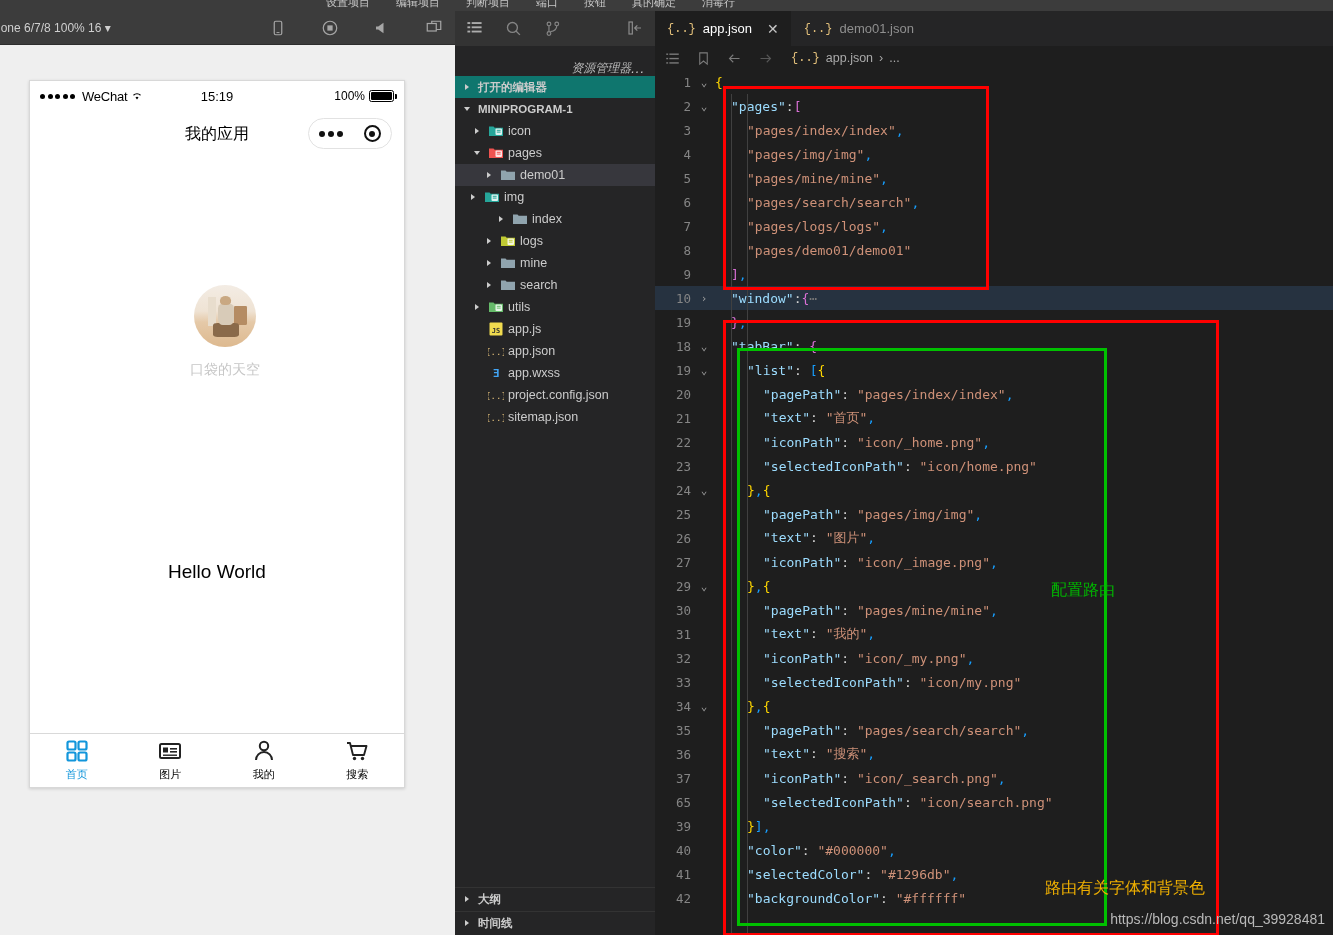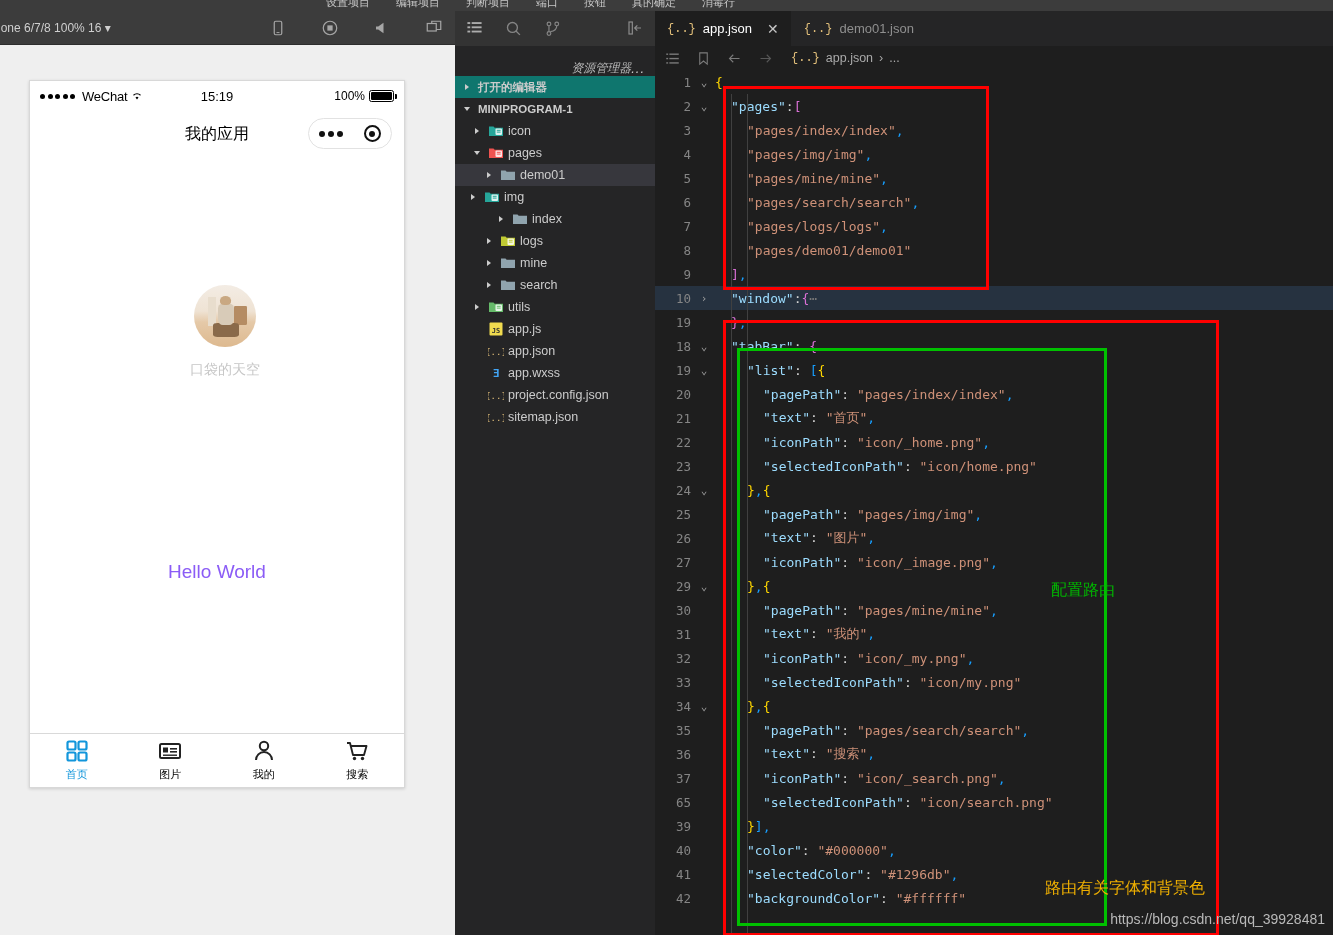--- a/index.html
+++ b/index.html
@@ -100,21 +100,21 @@
     position: relative; overflow: hidden;
   }
   .avatar .a1 { position:absolute; left:42%; top:18%; width:18%; height:14%; background:#c9a882; border-radius:50% 50% 40% 40%; }
   .avatar .a2 { position:absolute; left:38%; top:30%; width:26%; height:34%; background:#d8cbb8; border-radius:22% 22% 30% 30%; }
   .avatar .a3 { position:absolute; left:22%; top:20%; width:14%; height:46%; background:#e8ddcd; }
   .avatar .a4 { position:absolute; left:64%; top:34%; width:22%; height:30%; background:#b58c63; border-radius:8%; }
   .avatar .a5 { position:absolute; left:30%; top:62%; width:42%; height:22%; background:#8a6a4a; border-radius:18%; }
   .avatar-name { margin-top: 14px; font-size: 14px; color: #c7c7c7; }
   .hello {
     position: absolute; left: 0; right: 0; top: 404px; text-align: center;
-    font-size: 19px; color: #8b5cf6;
+    font-size: 19px; color: #000000;
   }
 
   .tabbar {
     height: 54px; flex: none; background: #ffffff;
     border-top: 1px solid #d9d9d9; display: flex;
   }
   .tab-item {
     flex: 1; display: flex; flex-direction: column;
     align-items: center; justify-content: center; gap: 4px;
   }
@@ -555,20 +555,30 @@
           <span class="tw none"></span>
           <span style="display: inline-flex;">
             <svg class="fi" viewBox="0 0 16 16">
               <text x="8" y="12" font-size="9" font-family="monospace" fill="#e3c07b" text-anchor="middle">{..}</text>
             </svg>
           </span>
           <span>sitemap.json</span>
         </div>
       </div>
 
+    <div class="exp-bottom">
+      <div class="exp-sect">
+        <span class="tw closed"></span>
+        <span>大纲</span>
+      </div>
+      <div class="exp-sect">
+        <span class="tw closed"></span>
+        <span>时间线</span>
+      </div>
+    </div>
   </div>
 
   <div class="tabs-bar">
     <div class="etab active">
       <span class="json-ico">{..}</span>
       <span>app.json</span>
       <span class="etab-close">✕</span>
     </div>
     <div class="etab">
       <span class="json-ico">{..}</span>

